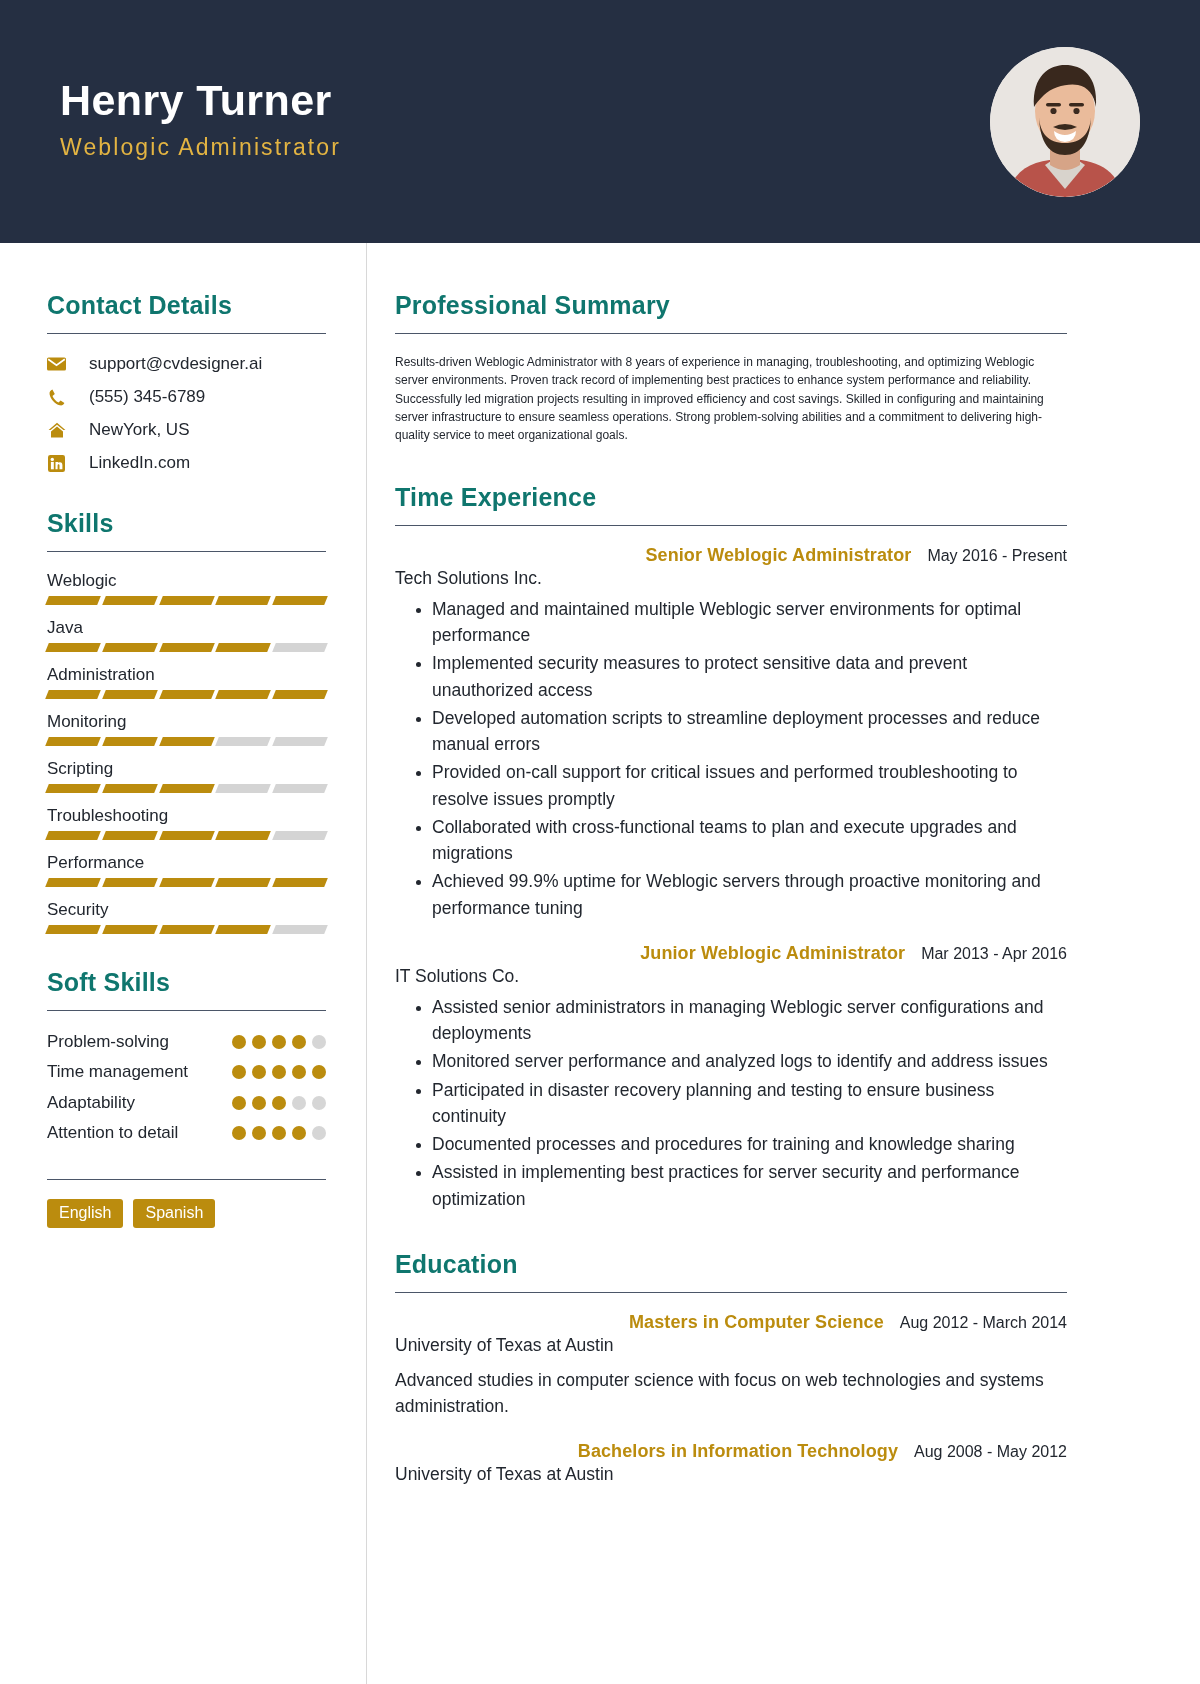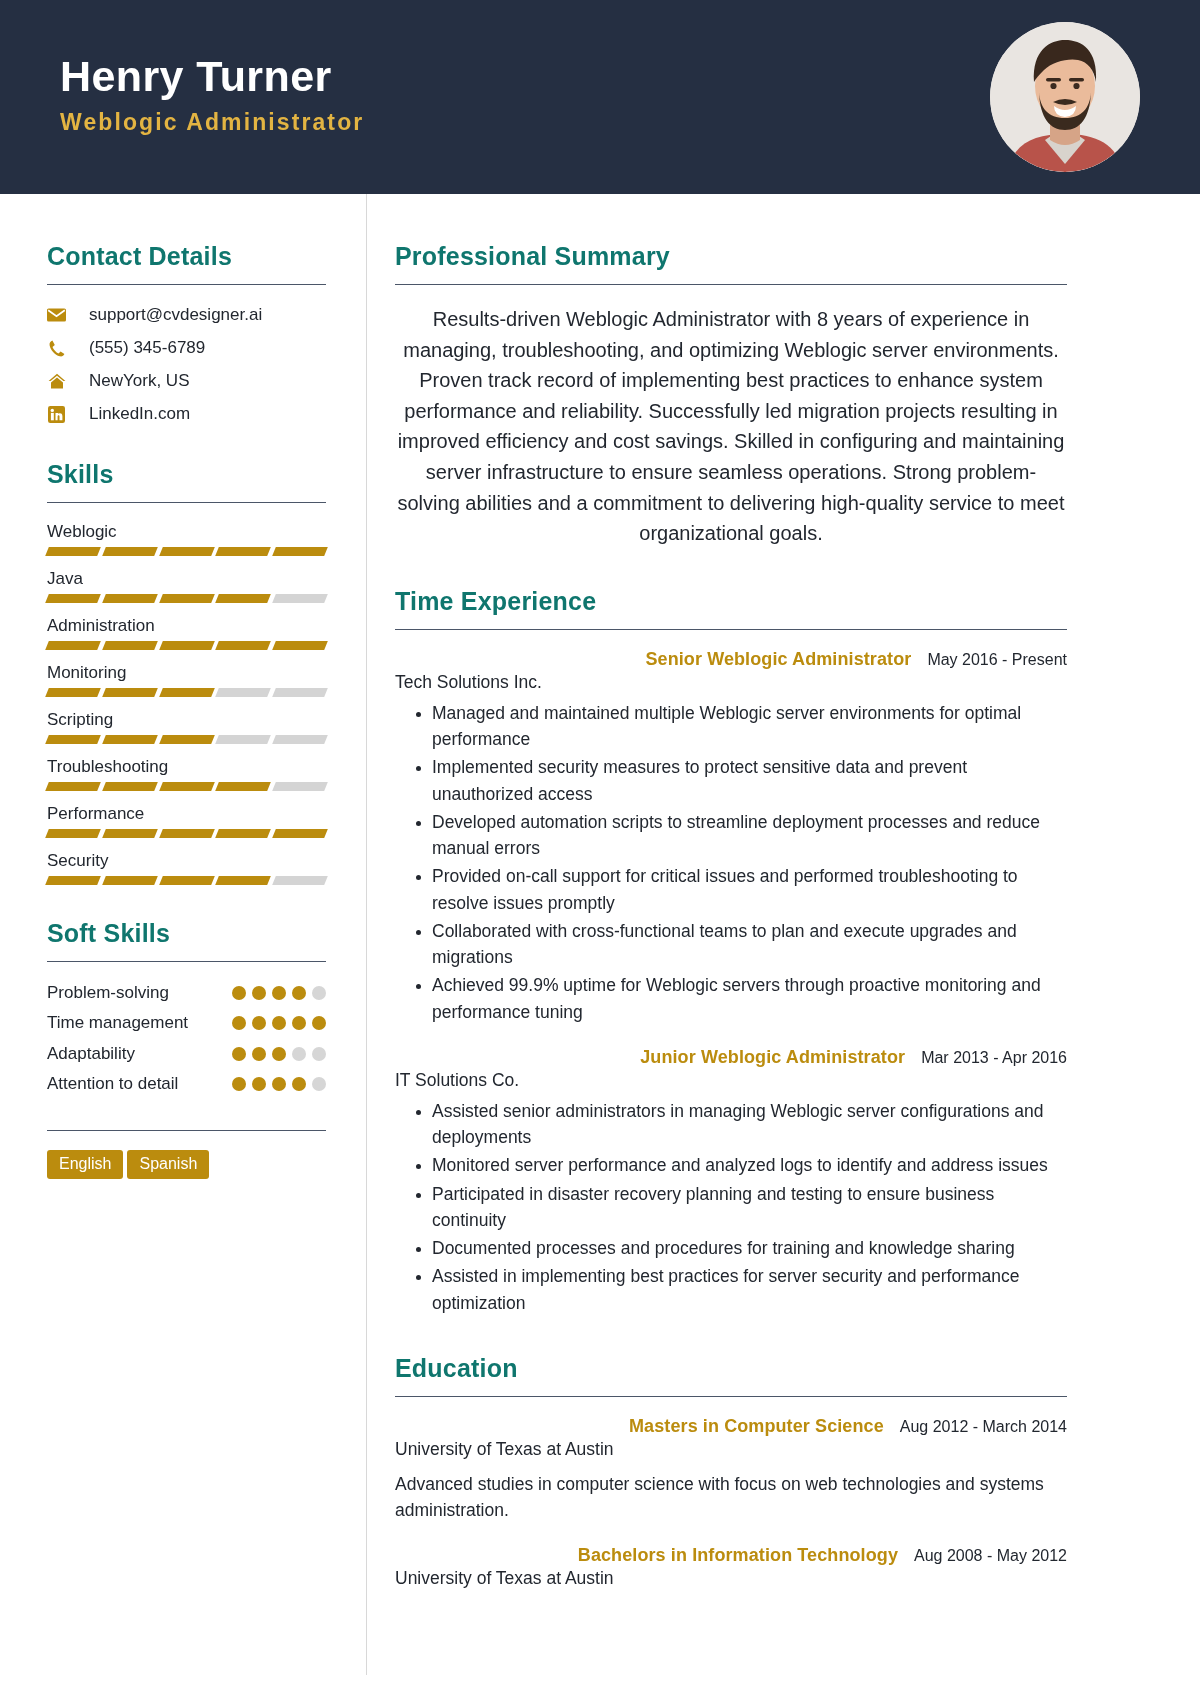--- a/index.html
+++ b/index.html
@@ -13,37 +13,37 @@
     position: relative;
     width: 1200px;
     min-height: 1684px;
     background: #ffffff;
     overflow: hidden;
   }
 
   
   .header {
     background: #252f42;
-    height: 194px;
+    height: 243px;
     padding: 4px 60px;
     display: flex;
     align-items: center;
     justify-content: space-between;
   }
   .header-text { padding-bottom: 6px; }
   .full-name {
     font-size: 43px;
     font-weight: bold;
     color: #ffffff;
     letter-spacing: 0.4px;
     line-height: 1.12;
   }
   .job-title {
     font-size: 23px;
-    font-weight: bold;
+    font-weight: normal;
     color: #e0b martyr;
     color: #e3b442;
     letter-spacing: 2.1px;
     margin-top: 9px;
   }
   .avatar {
     width: 150px; height: 150px;
     border-radius: 50%;
     overflow: hidden;
     background: #ece9e6;
@@ -114,36 +114,36 @@
     align-items: flex-start;
     margin-bottom: 7px;
     gap: 10px;
   }
   .soft-name { font-size: 17px; color: #22272f; line-height: 1.38; max-width: 185px; }
   .dots { display: flex; gap: 6px; padding-top: 5px; flex: none; }
   .dot { width: 14px; height: 14px; border-radius: 50%; background: #d6d6d6; }
   .dot.on { background: #bb8c0e; }
 
   
-  .lang-wrap { display: flex; flex-wrap: wrap; gap: 4px; }
+  .lang-wrap { display: flex; flex-wrap: wrap; gap: 10px; }
   .lang-tag {
     background: #bb8c0e;
     color: #ffffff;
     font-size: 16px;
     padding: 6px 12px 7px;
     border-radius: 3px;
     line-height: 1;
   }
 
   
   .summary {
-    font-size: 20px;
+    font-size: 12px;
     line-height: 1.53;
     color: #22272f;
-    text-align: center;
+    text-align: left;
   }
 
   .entry { margin-bottom: 22px; }
   .entry:last-child { margin-bottom: 0; }
   .entry-head {
     display: flex;
     justify-content: flex-end;
     align-items: baseline;
     gap: 16px;
   }

